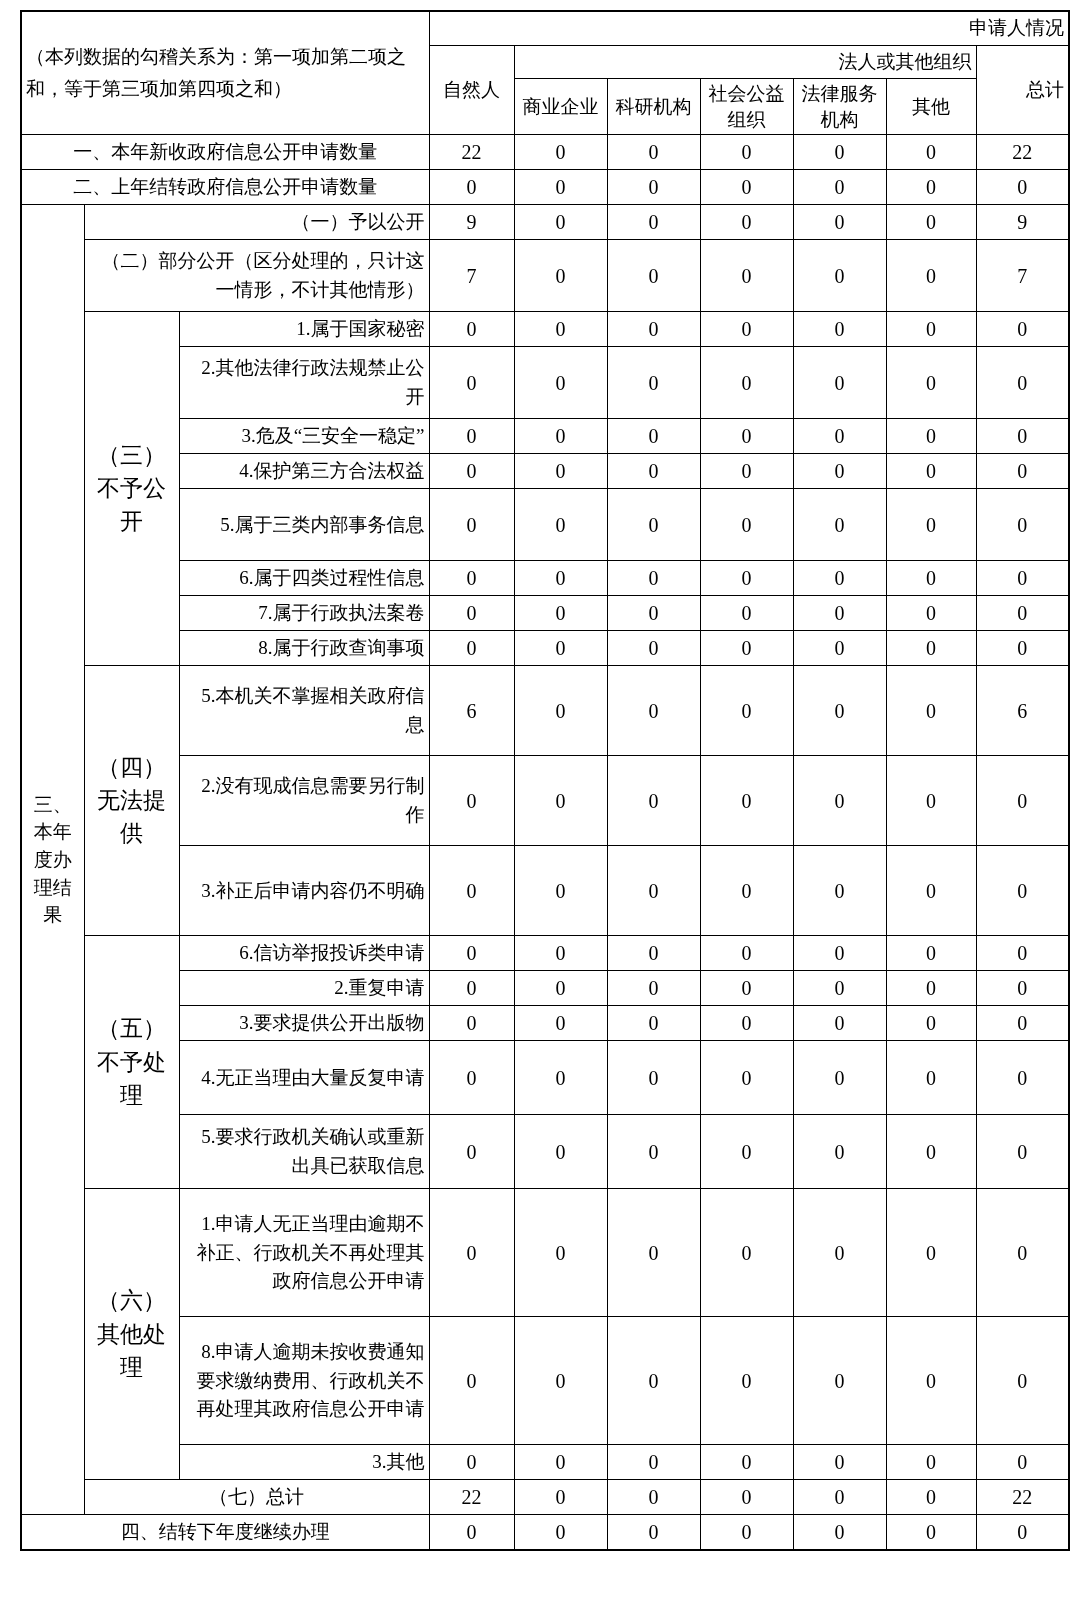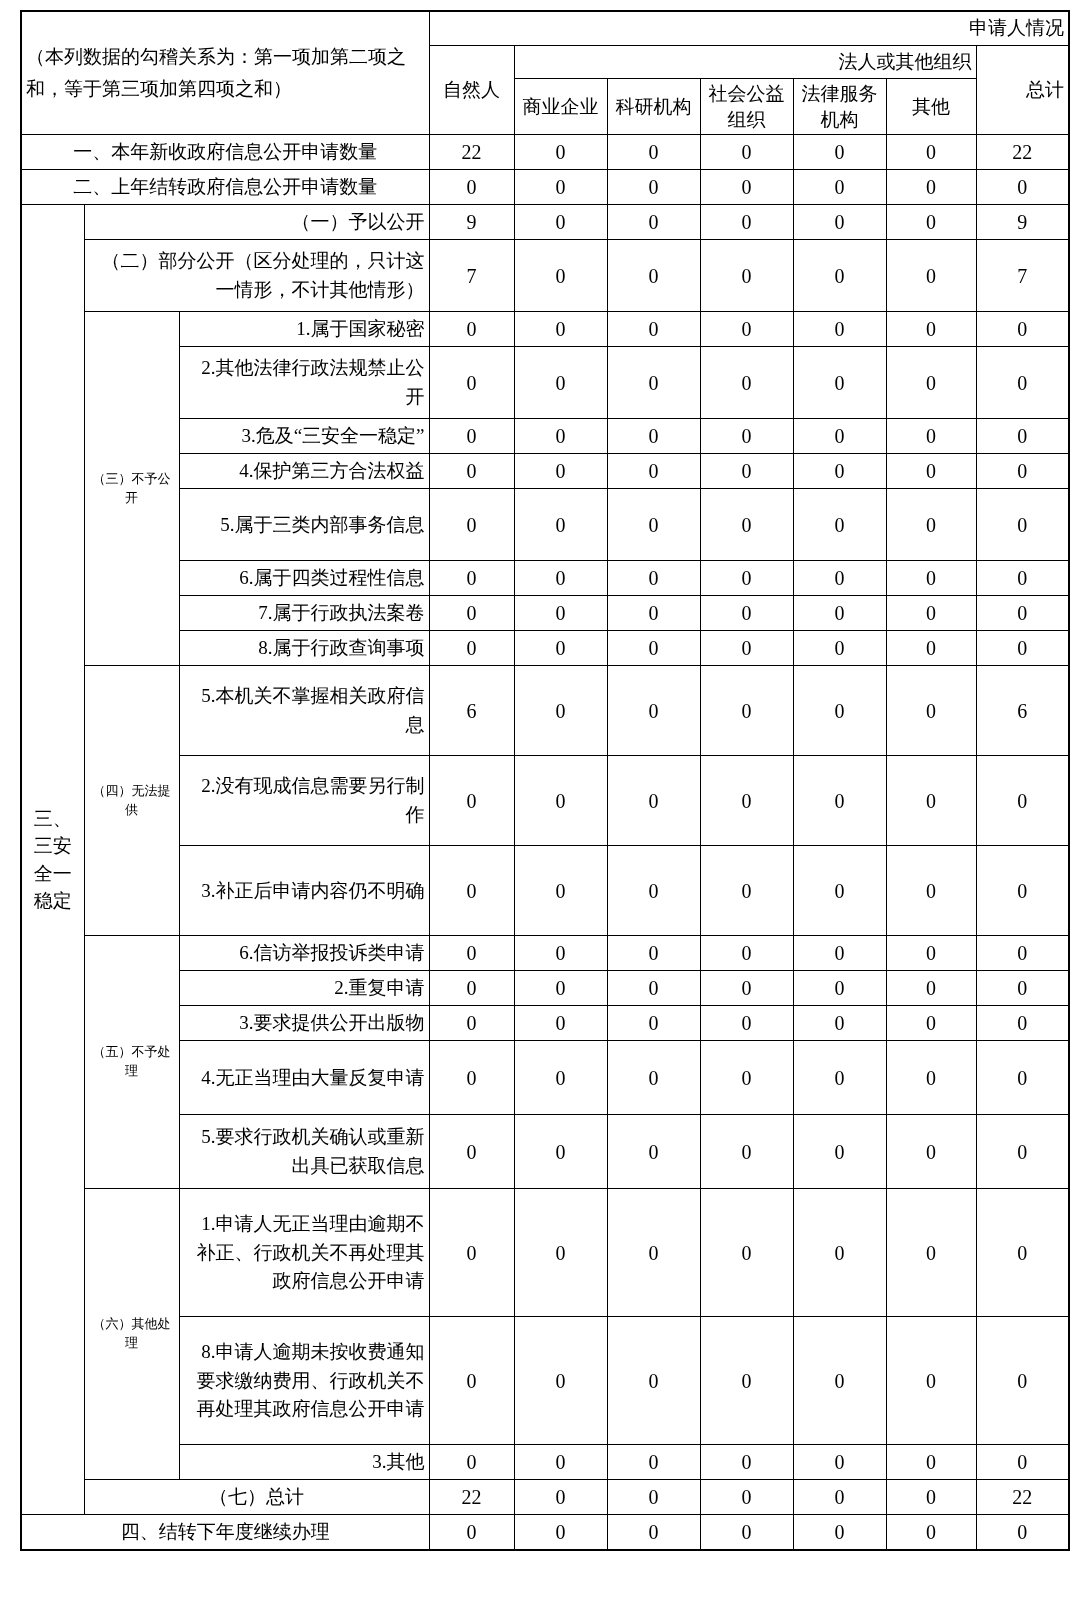--- a/index.html
+++ b/index.html
@@ -60,21 +60,21 @@
     text-align: center;
     padding: 2px 1px;
     line-height: 1.45;
     font-size: 19px;
     word-break: break-all;
   }
   .grp2 {
     text-align: center;
     padding: 2px 2px;
     line-height: 1.45;
-    font-size: 13px;
+    font-size: 23px;
     word-break: break-all;
   }
   .note {
     text-align: left;
     padding: 4px 12px 4px 14px;
     line-height: 1.7;
     font-size: 19px;
     margin-left: 43px;
   }
   .center-span {
@@ -141,21 +141,21 @@
         <td class="num">0</td>
         <td class="num">0</td>
         <td class="num">0</td>
         <td class="num">0</td>
         <td class="num">0</td>
         <td class="num">0</td>
         <td class="num">0</td>
       </tr>
 
       <tr>
-        <td class="vert-group" rowspan="22">三、三安全一稳定</td>
+        <td class="vert-group" rowspan="22">三、本年度办理结果</td>
         <td class="lbl-indent" colspan="2">（一）予以公开</td>
         <td class="num">9</td>
         <td class="num">0</td>
         <td class="num">0</td>
         <td class="num">0</td>
         <td class="num">0</td>
         <td class="num">0</td>
         <td class="num">9</td>
       </tr>
 

